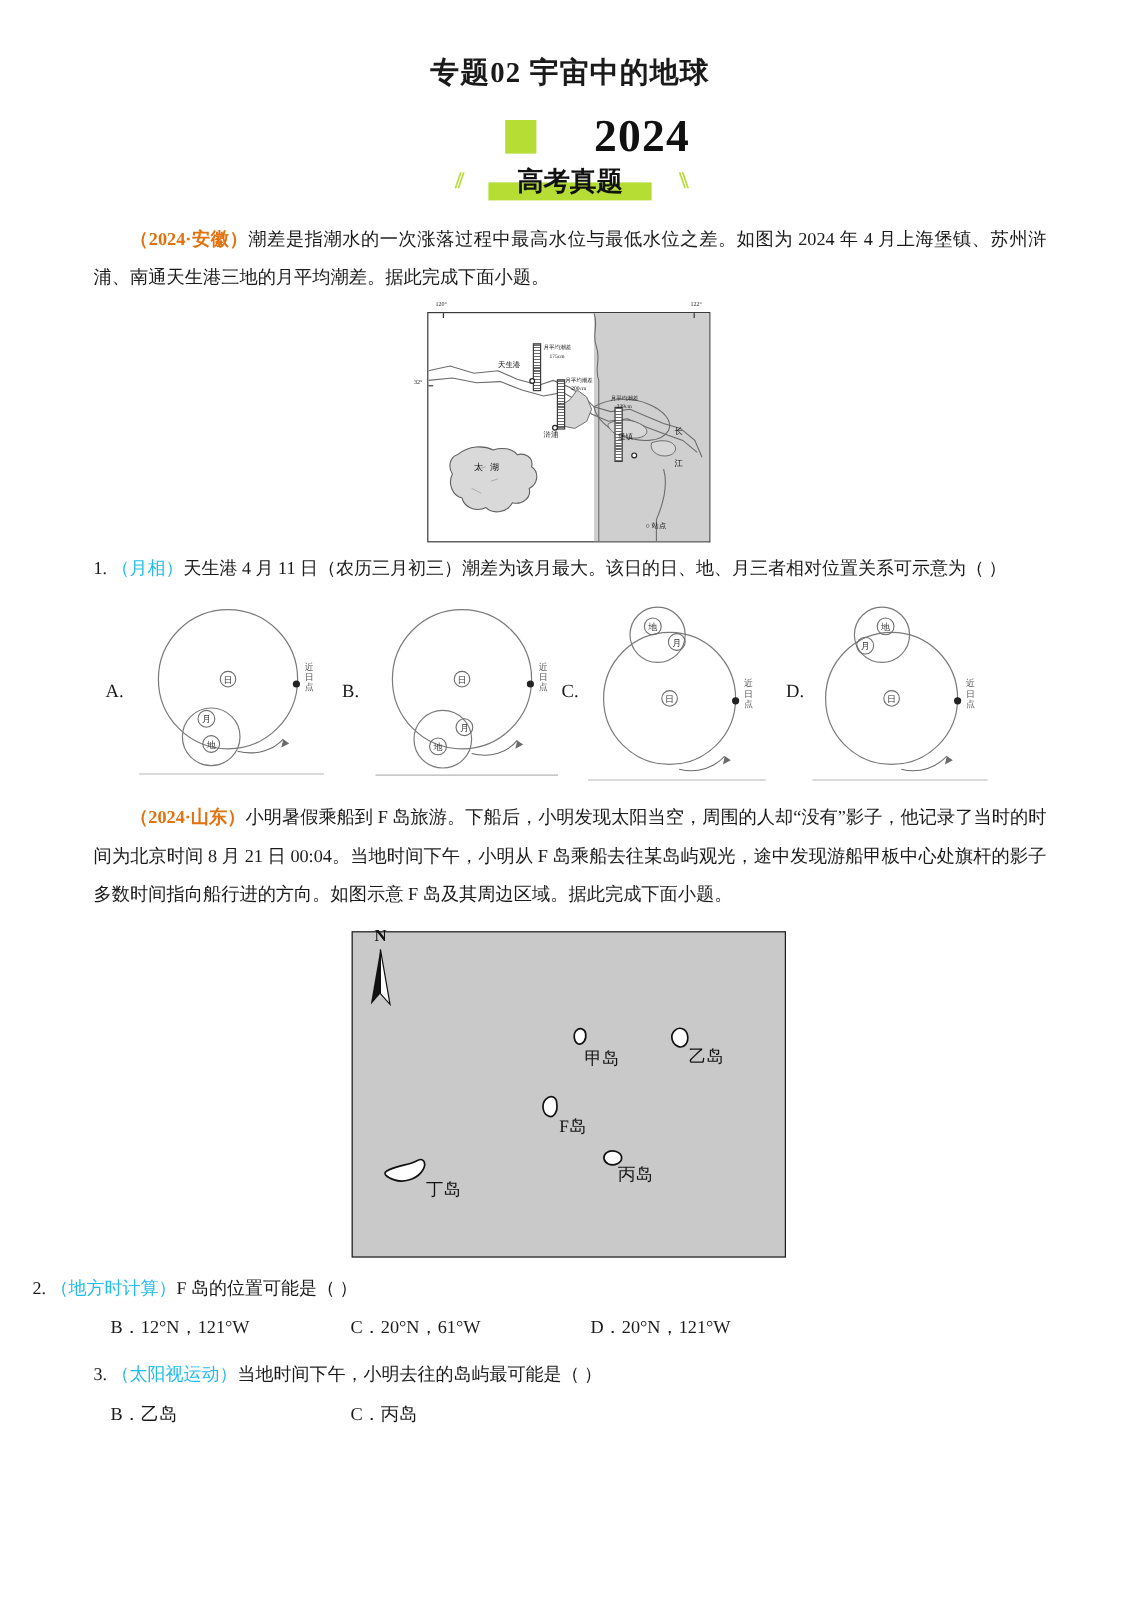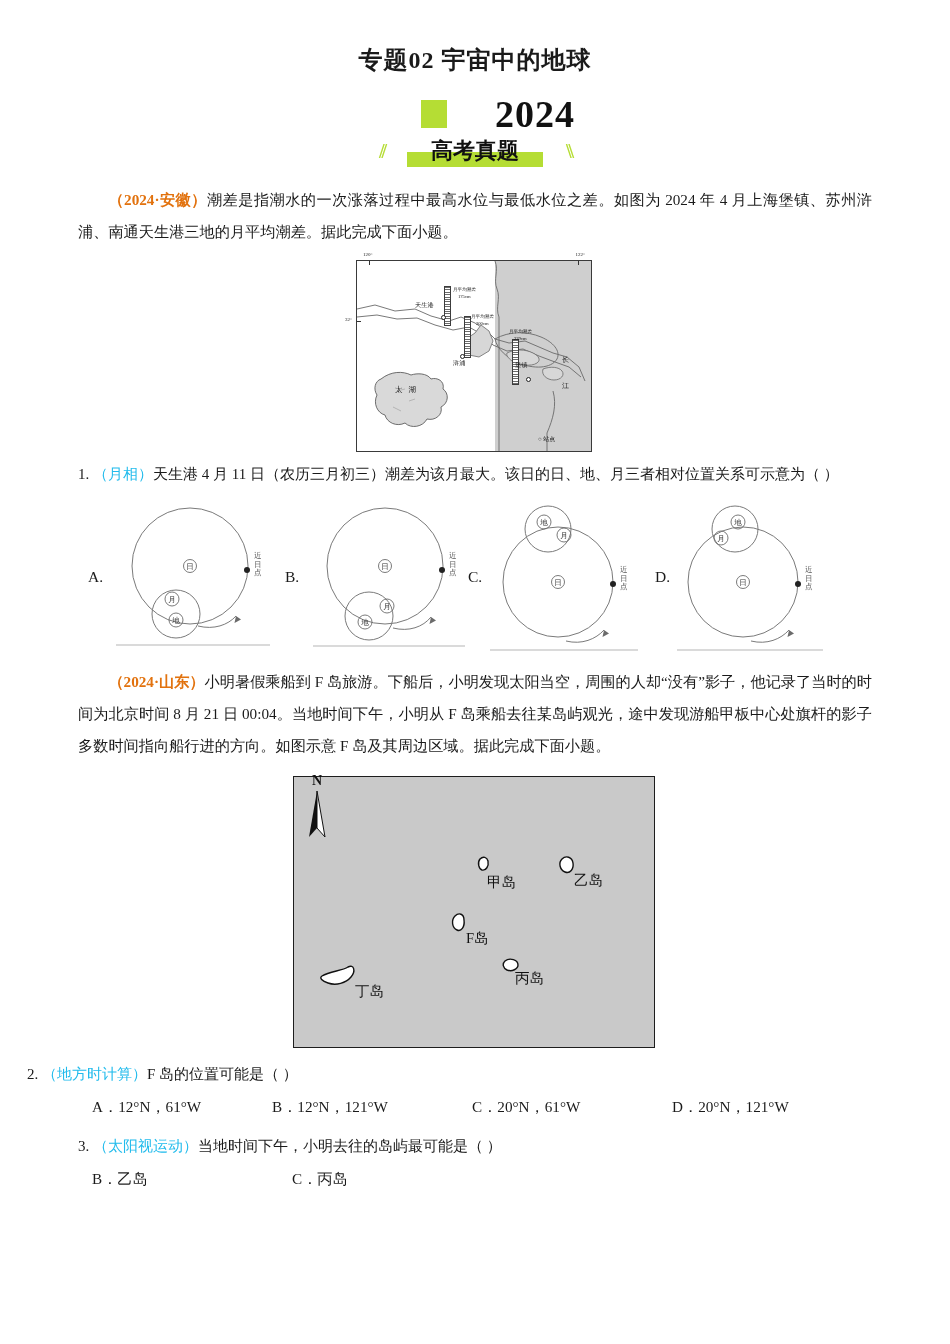--- a/index.html
+++ b/index.html
@@ -349,21 +349,20 @@
       <div class="isl-lbl" style="left:193px;top:96px;">甲岛</div>
       <div class="isl-lbl" style="left:280px;top:94px;">乙岛</div>
       <div class="isl-lbl" style="left:172px;top:152px;">F岛</div>
       <div class="isl-lbl" style="left:221px;top:192px;">丙岛</div>
       <div class="isl-lbl" style="left:61px;top:205px;">丁岛</div>
     </div>
   </div>
 
   <p class="qline" style="margin-top:10px;margin-left:27px;"><span>2.</span>&nbsp;<span class="qtag">（地方时计算）</span><span>F 岛的位置可能是（      ）</span></p>
   <div class="opts">
-    <span class="op-a">A．12°N，61°W</span>
     <span class="op-b">B．12°N，121°W</span>
     <span class="op-c">C．20°N，61°W</span>
     <span class="op-d">D．20°N，121°W</span>
   </div>
 
   <p class="qline" style="margin-top:8px;"><span>3.</span>&nbsp;<span class="qtag">（太阳视运动）</span><span>当地时间下午，小明去往的岛屿最可能是（      ）</span></p>
   <div class="opts">
     <span class="op-b">B．乙岛</span>
     <span class="op-c">C．丙岛</span>
   </div>

